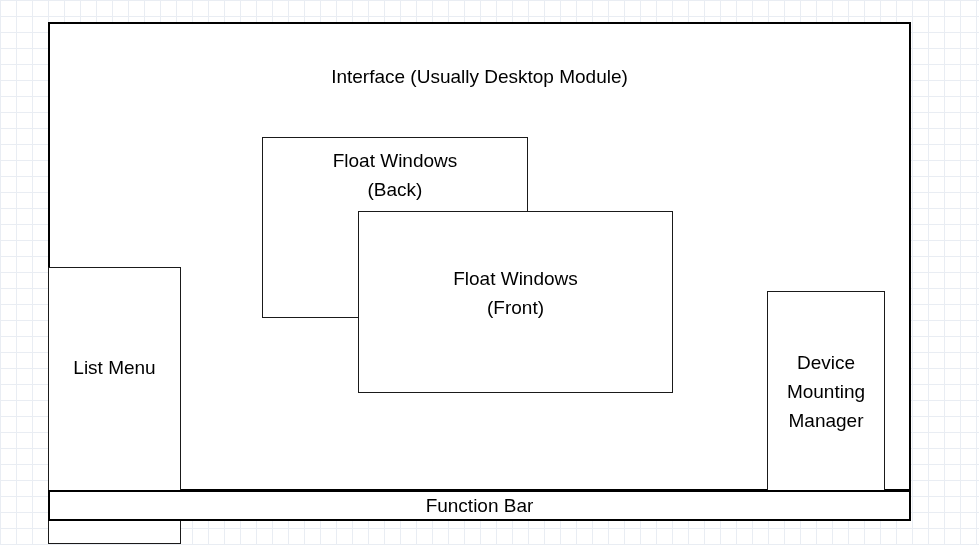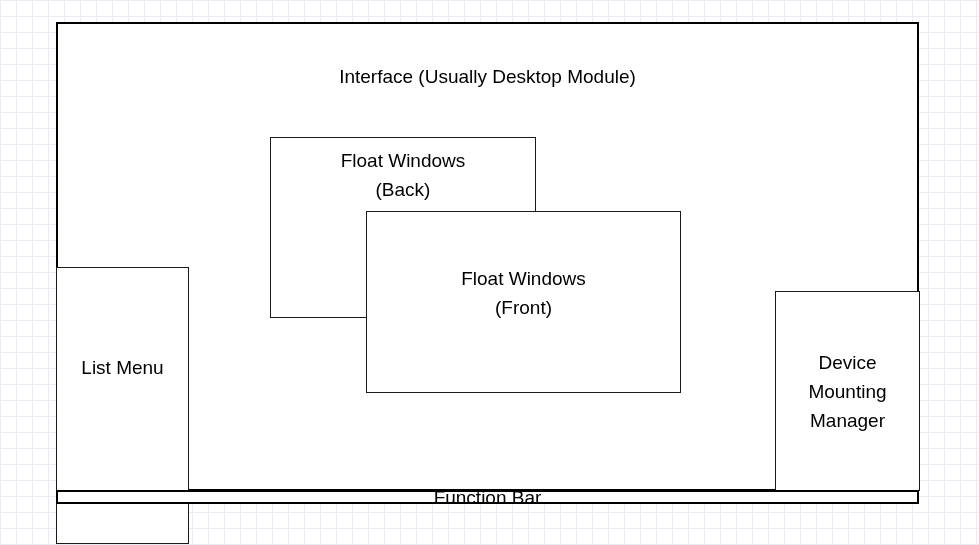--- a/index.html
+++ b/index.html
@@ -19,21 +19,20 @@
     background-image:
       linear-gradient(to right, #e9edf3 1px, transparent 1px),
       linear-gradient(to bottom, #e9edf3 1px, transparent 1px);
     background-size: 16px 16px;
     overflow: hidden;
   }
 
   .box {
     position: absolute;
     background: #ffffff;
-    margin-left: 8px;
   }
 
   .label {
     font-size: 19px;
     line-height: 29px;
     white-space: pre-line;
     text-align: center;
   }
 
   
@@ -92,35 +91,35 @@
     position: absolute;
     left: 0;
     right: 0;
     top: 85px;
   }
 
   
   .device-box {
     left: 767px;
     top: 291px;
-    width: 145px;
+    width: 118px;
     height: 200px;
     border: 1px solid #1a1a1a;
     z-index: 1;
     display: flex;
     align-items: center;
     justify-content: center;
   }
 
   
   .function-bar {
     left: 48px;
     top: 490px;
     width: 863px;
-    height: 14px;
+    height: 31px;
     border: 2px solid #000000;
     z-index: 3;
     display: flex;
     align-items: center;
     justify-content: center;
   }
   .function-bar .label {
     line-height: 21px;
   }
 </style>

